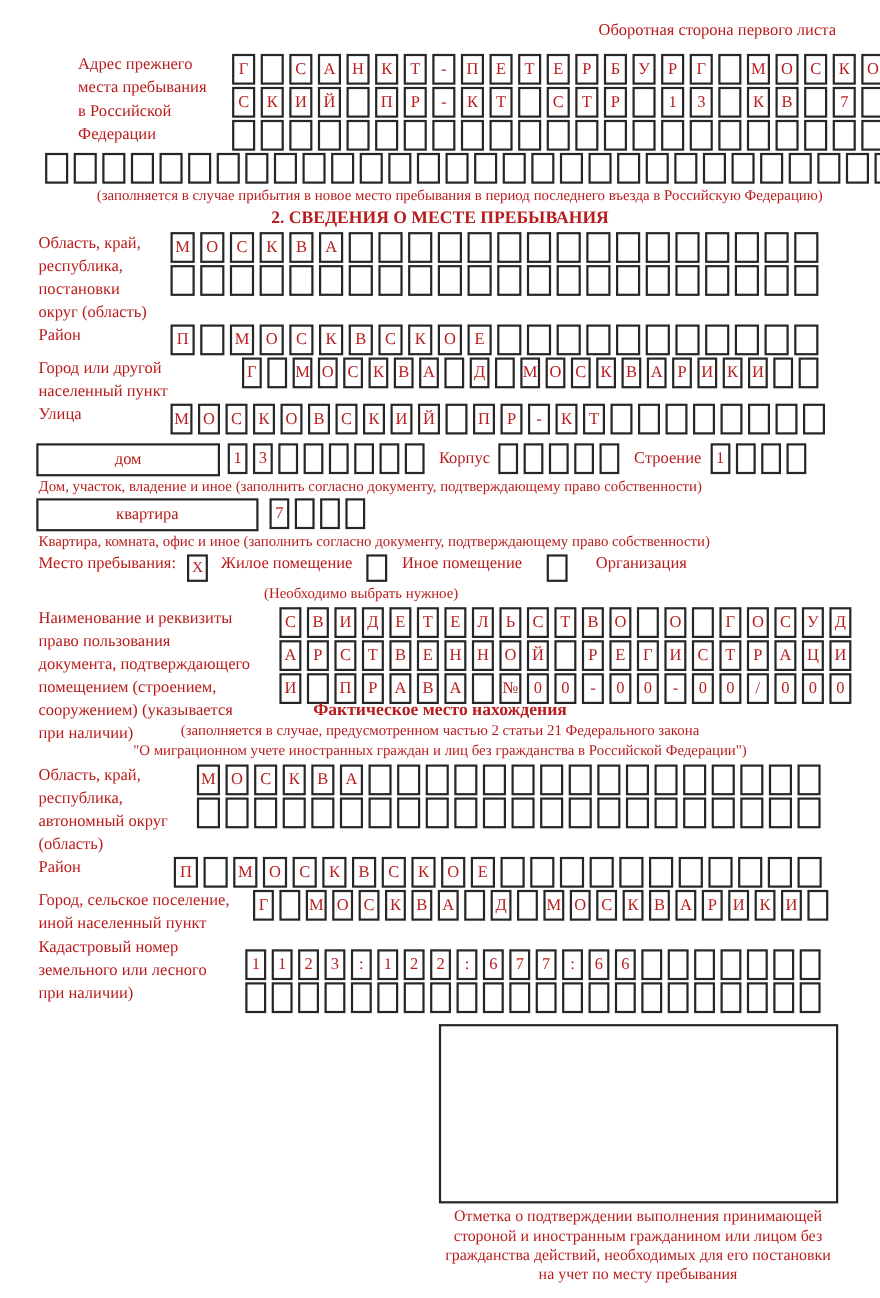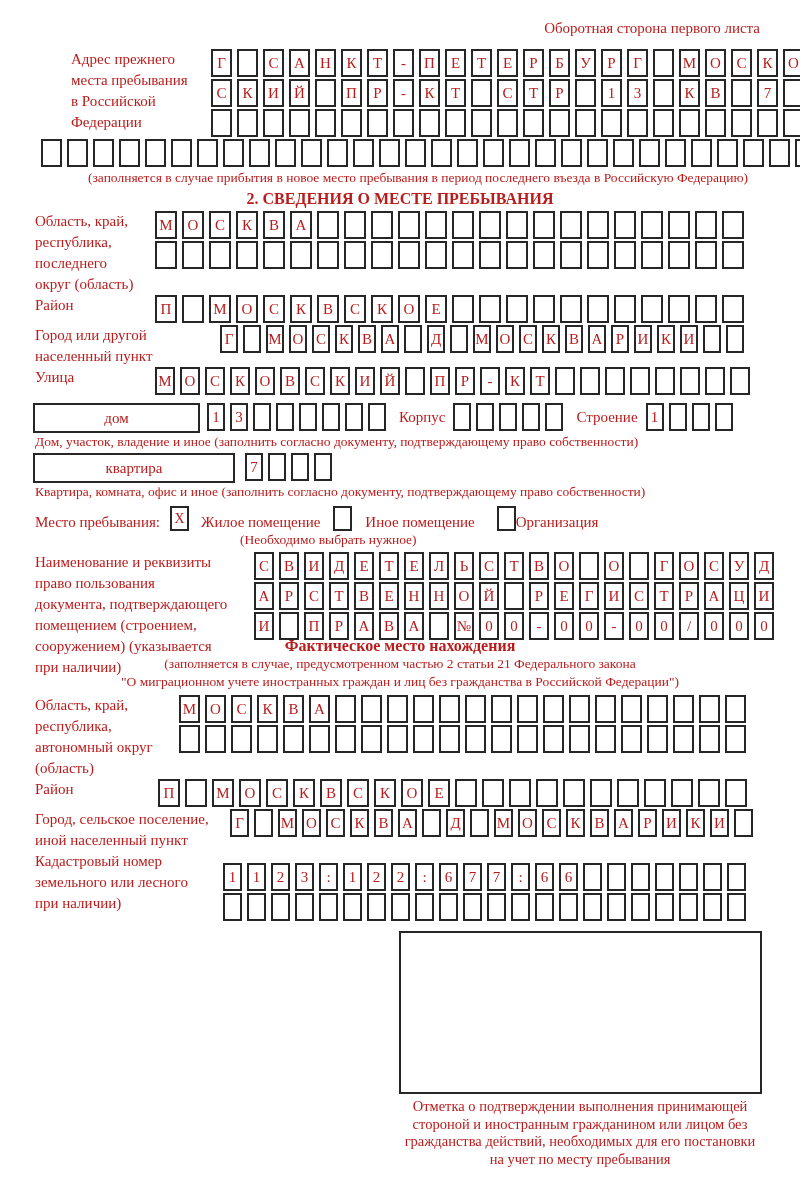--- a/index.html
+++ b/index.html
@@ -19,24 +19,24 @@
   .pw21 .cell{width:21px}.pw22 .cell{width:22px}.pw20 .cell{width:20px}
   .pw19 .cell{width:19px}.pw18 .cell{width:18px}
   .note{font-size:13.5px;line-height:17px;}
   .center{text-align:center;}
   .title{font-weight:bold;text-align:center;font-size:16px;line-height:19px;}.mt3{margin-top:3px}.mt4{margin-top:4px}
   .domrow{display:flex;align-items:flex-start;margin-left:33px;margin-top:6px;height:30px;}
   .wide-box{box-sizing:border-box;height:30px;border:2px solid #262626;display:flex;
             align-items:center;justify-content:center;font-size:15px;flex-shrink:0;}
   .wb167{width:167px;margin-right:7px}.wb202{width:202px;margin-right:10px}
   .inline-lbl{font-size:15px;line-height:28px;margin:0 8px;white-space:nowrap;}
-  .mestorow{display:flex;align-items:flex-end;margin-left:35px;margin-top:4px;height:27px;font-size:15px;}
+  .mestorow{display:flex;align-items:flex-start;margin-left:35px;margin-top:4px;height:27px;font-size:15px;}
   .chk{box-sizing:border-box;width:19px;height:25px;border:2px solid #262626;flex-shrink:0;
        display:flex;align-items:center;justify-content:center;font-size:14px;}
-  .g10{margin-left:10px}.g12{margin-left:12px}.g13{margin-left:13px}.g22{margin-left:22px}.g26{}
+  .g10{margin-left:10px}.g12{margin-left:12px}.g13{margin-left:13px}.g22{margin-left:22px}.g26{margin-left:26px}
   .mesto-note{margin-left:240px;font-size:13.5px;line-height:17px;}
   .doc-rows .cellrow{margin-bottom:2px;}
   .fact-title{margin-top:-42px;}
   .sub{text-align:center;font-size:13.5px;line-height:18px;}
   .kad-rows{margin-top:12px;}
   .stamp{box-sizing:border-box;margin:8px 0 0 399px;width:363px;height:163px;border:2px solid #262626;}
   .stamp-caption{margin:4px 0 0 370px;width:420px;text-align:center;font-size:14.5px;line-height:17.5px;}
 </style>
 </head>
 <body>
@@ -169,21 +169,21 @@
     <div class="note center">(заполняется в случае прибытия в новое место пребывания в период последнего въезда в Российскую Федерацию)</div>
   </section>
 
   <div class="title mt3">2. СВЕДЕНИЯ О МЕСТЕ ПРЕБЫВАНИЯ</div>
 
   <section class="sec mt3">
     <div class="field">
       <div class="lbl ml35 w120">
           <div>Область, край,</div>
           <div>республика,</div>
-          <div>последнего</div>
+          <div>постановки</div>
           <div>округ (область)</div>
         </div>
       <div class="cellcol">
         <div class="cellrow pw22">
             <span class="cell">М</span>
             <span class="cell">О</span>
             <span class="cell">С</span>
             <span class="cell">К</span>
             <span class="cell">В</span>
             <span class="cell">А</span>

